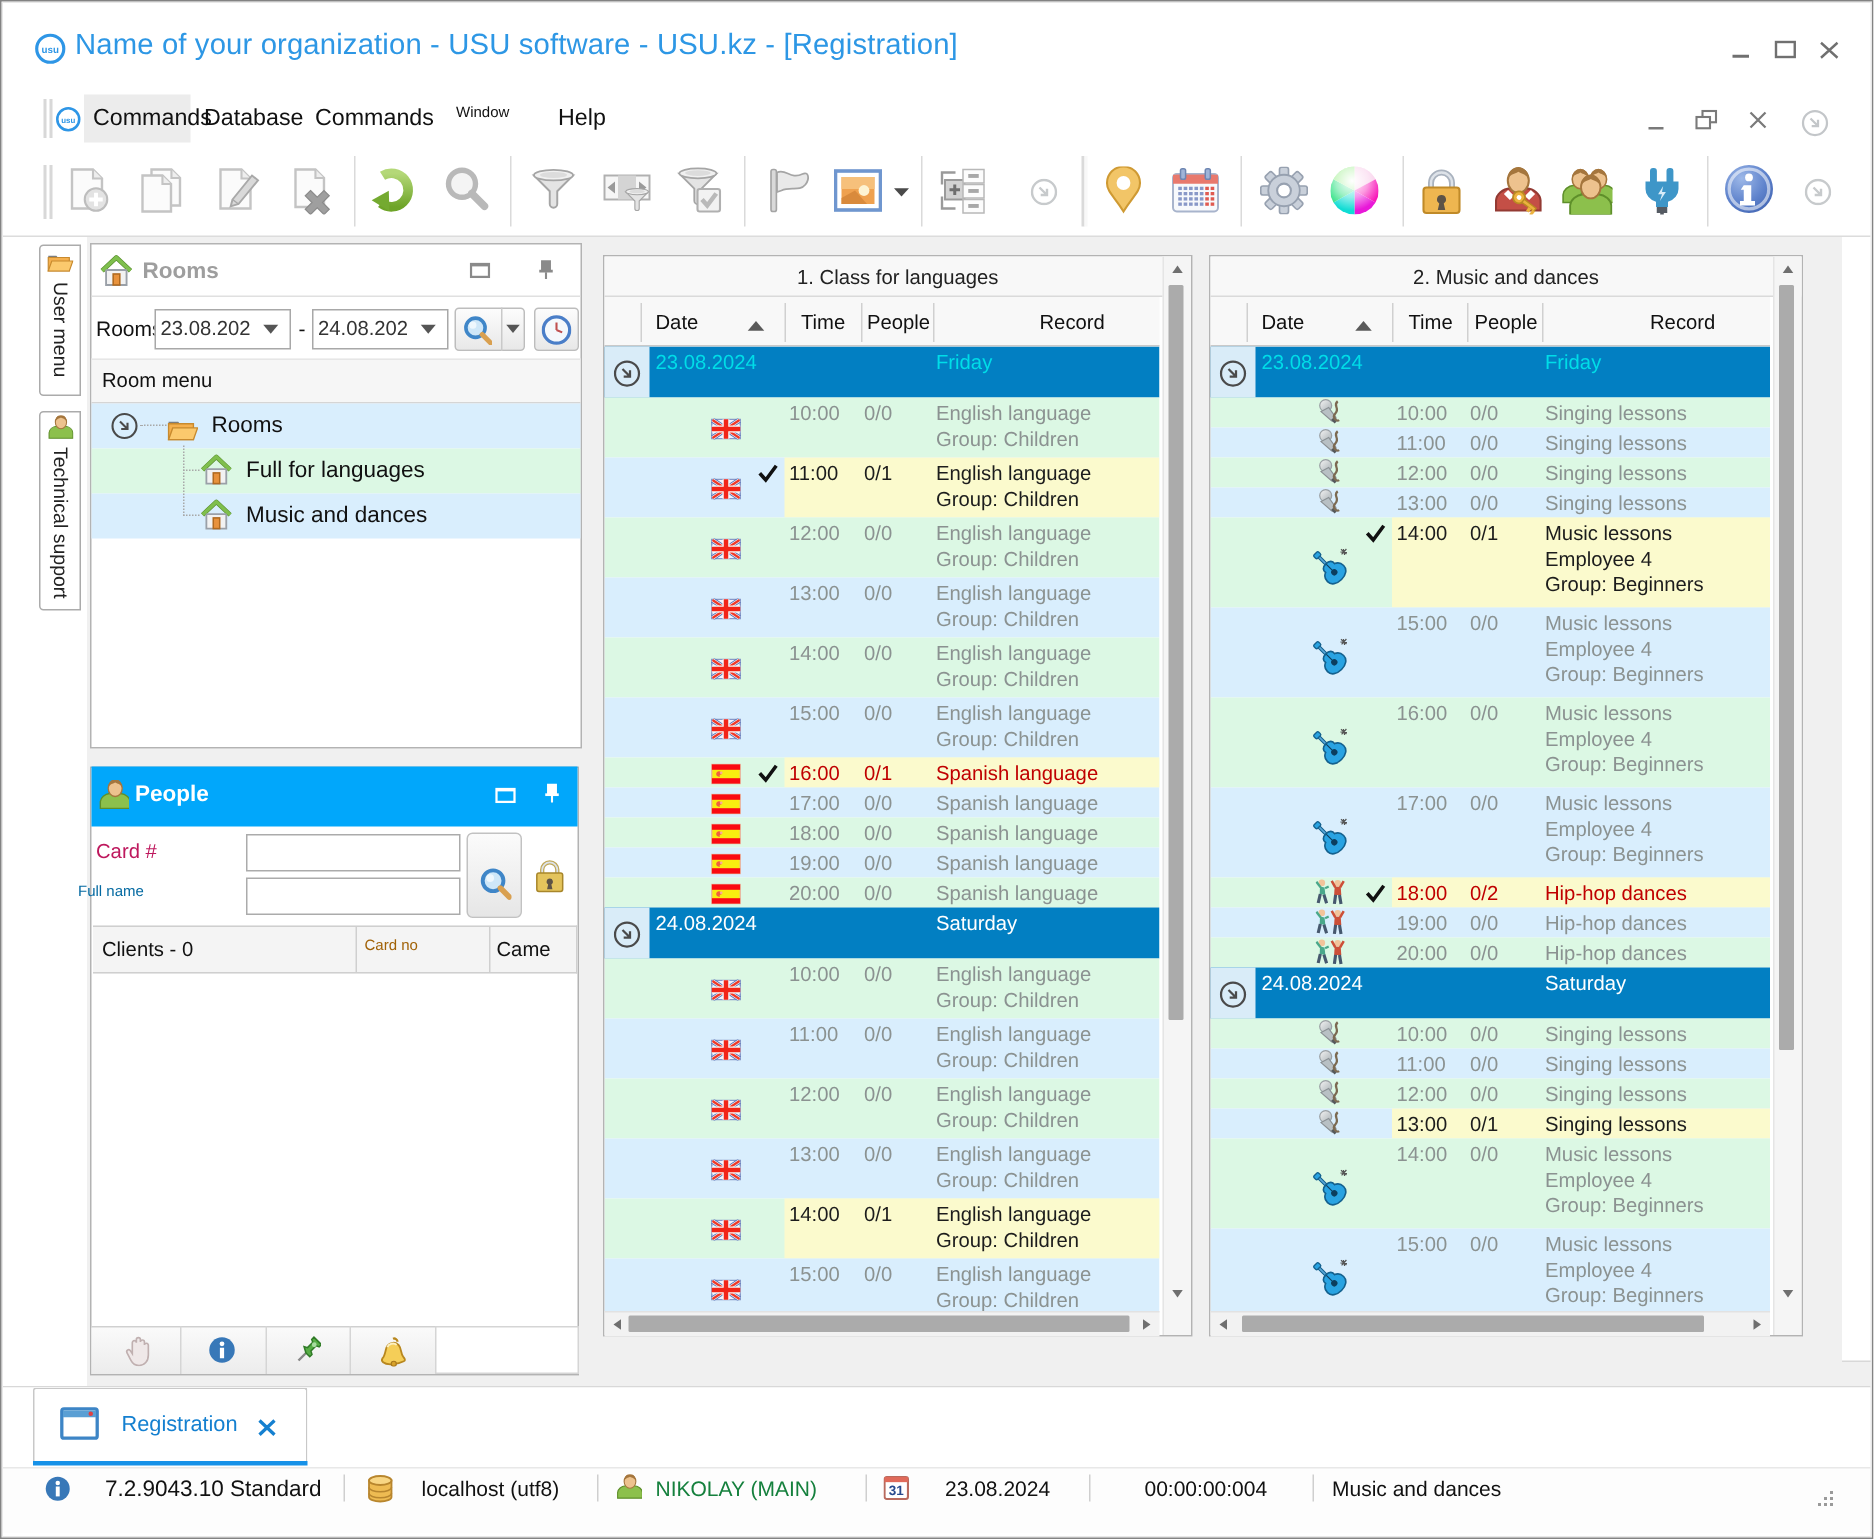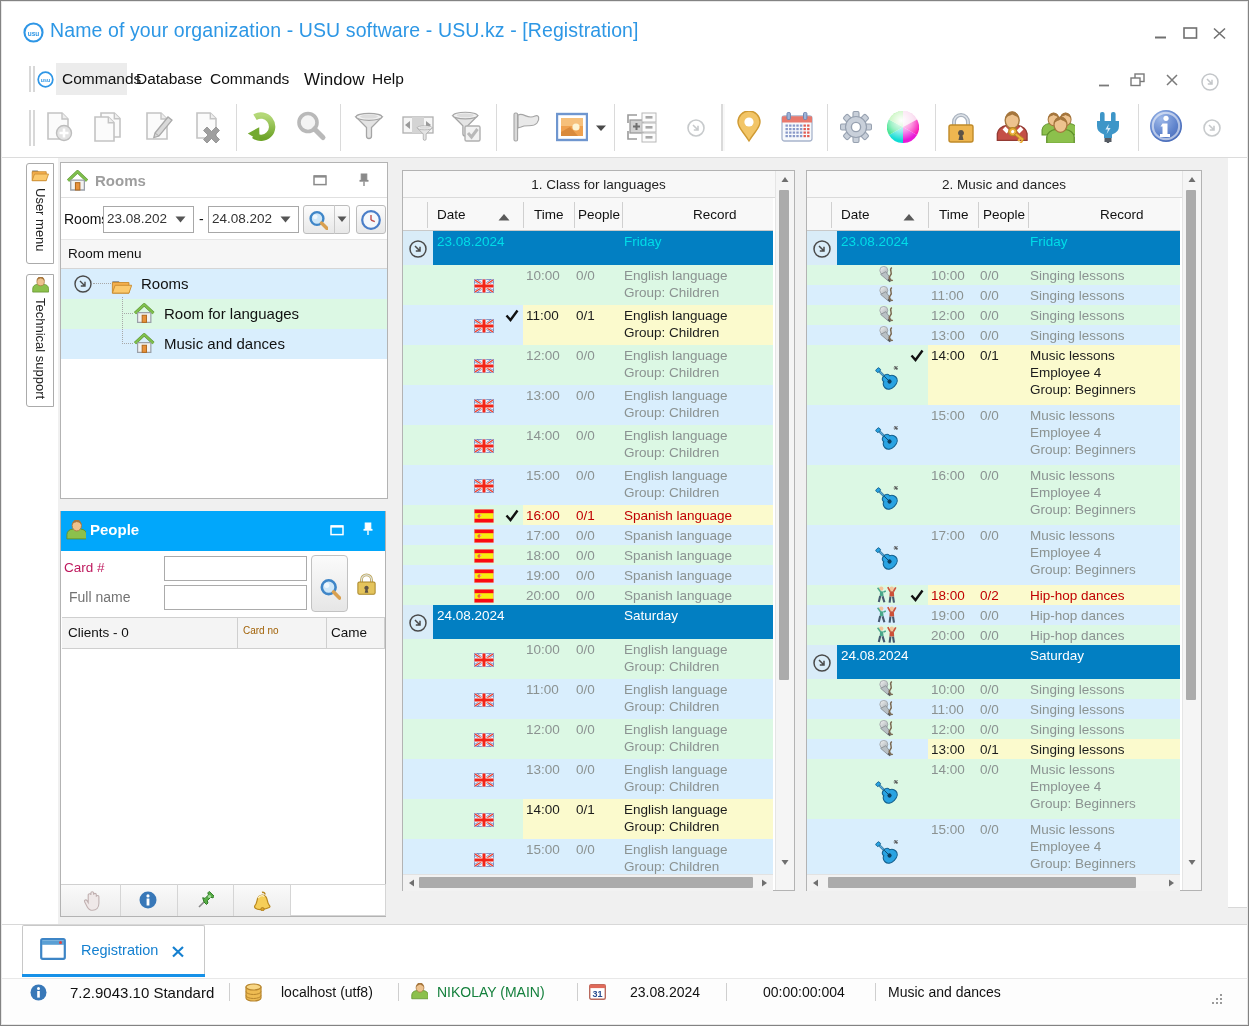--- a/index.html
+++ b/index.html
@@ -17,21 +17,21 @@
 <div style="position:absolute;left:29px;top:66px;width:2px;height:26px;background:#d8d8d8"></div>
 <div style="position:absolute;left:33px;top:66px;width:2px;height:26px;background:#d8d8d8"></div>
 <svg style="position:absolute;left:37px;top:71px" width="17" height="17" viewBox="0 0 20 20">
     <circle cx="10" cy="10" r="8.6" fill="#fff" stroke="#2e96e6" stroke-width="2.0"></circle>
     <text x="10" y="13" font-size="6.2" font-weight="bold" fill="#2e96e6" text-anchor="middle" font-family="Liberation Sans">usu</text>
   </svg>
 <div style="position:absolute;left:56px;top:63px;width:71px;height:32px;background:#ececec"></div>
 <div style="position:absolute;left:62px;top:70px;white-space:nowrap;font-size:15.5px;color:#111">Commands</div>
 <div style="position:absolute;left:136px;top:70px;white-space:nowrap;font-size:15.5px;color:#111">Database</div>
 <div style="position:absolute;left:210px;top:70px;white-space:nowrap;font-size:15.5px;color:#111">Commands</div>
-<div style="position:absolute;left:304px;top:70px;white-space:nowrap;font-size:17px;color:#111">Window</div>
+<div style="position:absolute;left:304px;top:70px;white-space:nowrap;font-size:10px;color:#111">Window</div>
 <div style="position:absolute;left:372px;top:70px;white-space:nowrap;font-size:15.5px;color:#111">Help</div>
 <svg style="position:absolute;left:1095px;top:72px" width="130" height="20" viewBox="0 0 130 20">
     <path d="M4,13.5 h10" stroke="#7a7a7a" stroke-width="1.8"></path>
     <rect x="40" y="2" width="9" height="7.5" fill="none" stroke="#7a7a7a" stroke-width="1.4"></rect>
     <rect x="36" y="6" width="9" height="7.5" fill="#fff" stroke="#7a7a7a" stroke-width="1.4"></rect>
     <path d="M72,3 l10,10 m0,-10 l-10,10" stroke="#7a7a7a" stroke-width="1.5"></path>
     <g transform="translate(106,1)">
       <circle cx="9" cy="9" r="8" fill="none" stroke="#c3c6c9" stroke-width="1.5"></circle>
       <path d="M6,6 l5,5 m0,-4.2 v4.2 h-4.2" fill="none" stroke="#c3c6c9" stroke-width="1.5"></path>
     </g>
@@ -368,21 +368,21 @@
   </svg>
 <div style="position:absolute;left:141px;top:275px;white-space:nowrap;font-size:15px;color:#111">Rooms</div>
 <svg style="position:absolute;left:133px;top:302px" width="23" height="23" viewBox="0 0 23 23">
     <g transform="scale(1.02)">
       <path d="M2,11 L11,2.5 L20,11" fill="none" stroke="#598e2f" stroke-width="3" stroke-linejoin="round"></path>
       <path d="M4.5,10.5 h13 v9.5 h-13 z" fill="#f2f2f2" stroke="#9aa0a8" stroke-width="1.2"></path>
       <path d="M2,11 L11,2.5 L20,11" fill="none" stroke="#7fbf4d" stroke-width="2.2" stroke-linejoin="round"></path>
       <rect x="9" y="13" width="4.2" height="7" fill="#e8923c" stroke="#b06a20" stroke-width="1"></rect>
     </g>
   </svg>
-<div style="position:absolute;left:164px;top:305px;white-space:nowrap;font-size:15px;color:#111">Room for languages</div>
+<div style="position:absolute;left:164px;top:305px;white-space:nowrap;font-size:15px;color:#111">Full for languages</div>
 <svg style="position:absolute;left:133px;top:332px" width="23" height="23" viewBox="0 0 23 23">
     <g transform="scale(1.02)">
       <path d="M2,11 L11,2.5 L20,11" fill="none" stroke="#598e2f" stroke-width="3" stroke-linejoin="round"></path>
       <path d="M4.5,10.5 h13 v9.5 h-13 z" fill="#f2f2f2" stroke="#9aa0a8" stroke-width="1.2"></path>
       <path d="M2,11 L11,2.5 L20,11" fill="none" stroke="#7fbf4d" stroke-width="2.2" stroke-linejoin="round"></path>
       <rect x="9" y="13" width="4.2" height="7" fill="#e8923c" stroke="#b06a20" stroke-width="1"></rect>
     </g>
   </svg>
 <div style="position:absolute;left:164px;top:335px;white-space:nowrap;font-size:15px;color:#111">Music and dances</div>
 <div style="position:absolute;left:60px;top:511px;width:326px;height:406px;background:#fff;border:1px solid #b3b3b3"></div>
@@ -400,21 +400,21 @@
     <rect x="1" y="1.4" width="12" height="2.2" fill="#ffffff"></rect>
   </svg>
 <svg style="position:absolute;left:362px;top:522px" width="12" height="14" viewBox="0 0 12 14">
     <g stroke="#ffffff" fill="#ffffff">
       <rect x="3.2" y="1" width="5.6" height="6.5" stroke-width="1"></rect>
       <path d="M1.5,7.8 h9" stroke-width="1.8" fill="none"></path>
       <path d="M6,8.5 v4.5" stroke-width="1.4" fill="none"></path>
     </g>
   </svg>
 <div style="position:absolute;left:64px;top:560px;white-space:nowrap;font-size:13.5px;color:#be185d">Card #</div>
-<div style="position:absolute;left:69px;top:589px;white-space:nowrap;font-size:14px;color:#737373">Full name</div>
+<div style="position:absolute;left:52px;top:589px;white-space:nowrap;font-size:10px;color:#0369a1">Full name</div>
 <div style="position:absolute;left:164px;top:556px;width:143px;height:25px;background:#fff;border:1px solid #ababab"></div>
 <div style="position:absolute;left:164px;top:585px;width:143px;height:25px;background:#fff;border:1px solid #ababab"></div>
 <div style="position:absolute;left:311px;top:555px;width:37px;height:57px;background:linear-gradient(#fbfbfb,#e6e6e6);border:1px solid #c2c2c2;border-radius:4px"></div>
 <svg style="position:absolute;left:319px;top:578px" width="22" height="22" viewBox="0 0 22 22">
     <g transform="scale(1.08)">
       <circle cx="9" cy="8.5" r="6.4" fill="#cfe7f8" stroke="#3f86c8" stroke-width="2.4"></circle>
       <circle cx="7.2" cy="6.8" r="2.4" fill="#eef7fd"></circle>
       <path d="M13.5,13 L19,18.5" stroke="#d9a050" stroke-width="3.4" stroke-linecap="round"></path>
     </g>
   </svg>

